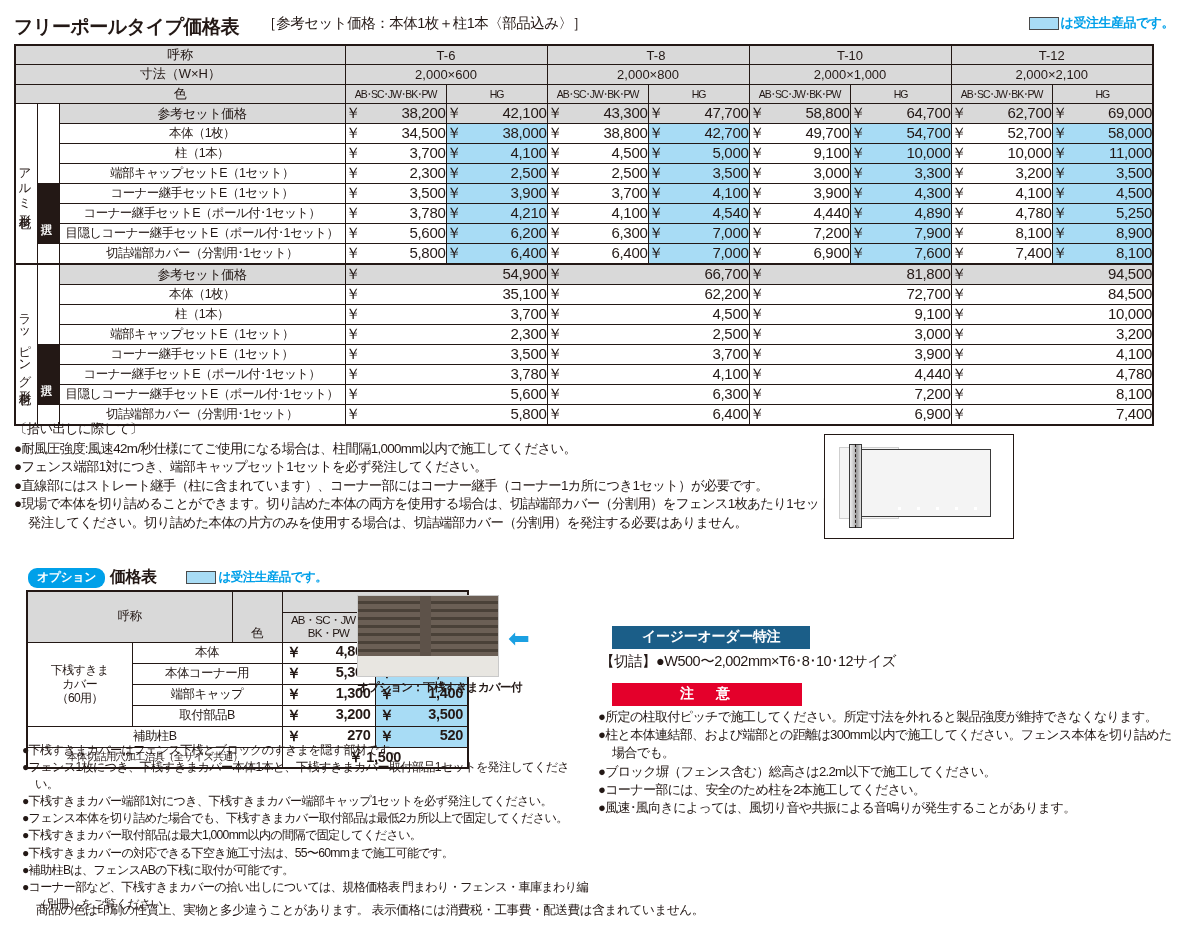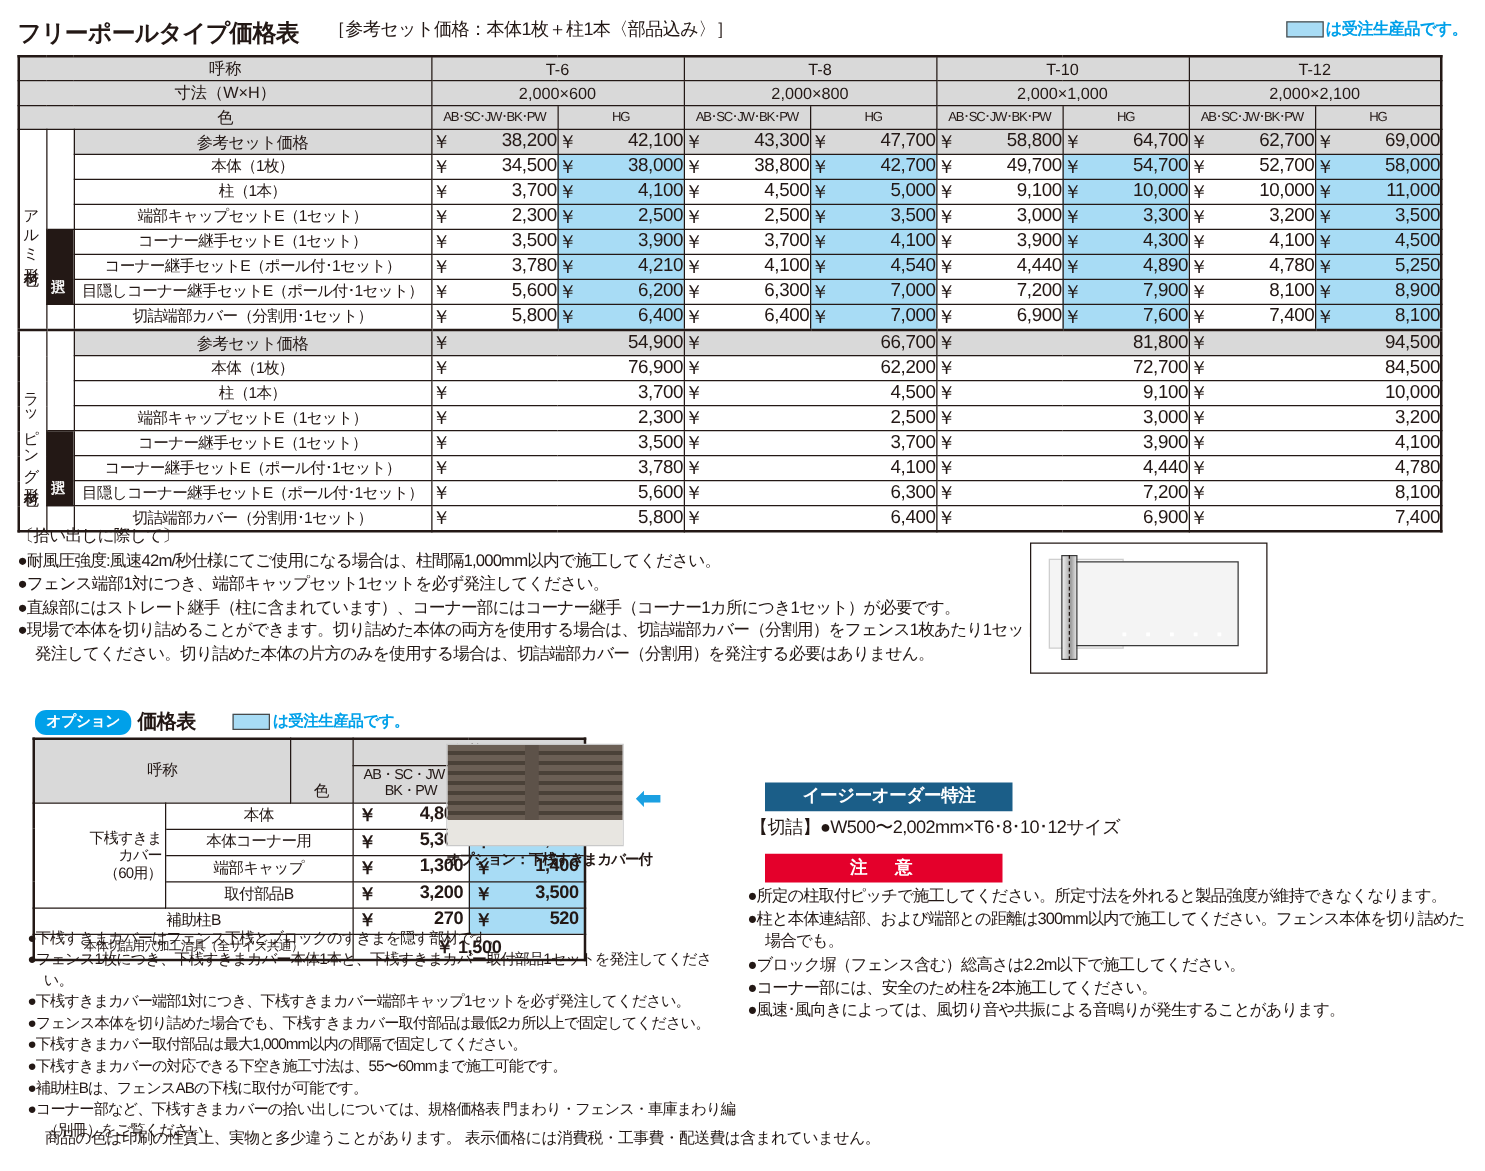--- a/index.html
+++ b/index.html
@@ -469,21 +469,21 @@
         </td>
         <td class="price bg-grey" colspan="2" style="width: 202px;">
           <span class="y">￥</span>
           <span class="n">94,500</span>
         </td>
       </tr>
       <tr>
         <td class="lbl" style="width: 286px;">本体（1枚）</td>
         <td class="price " colspan="2" style="width: 202px;">
           <span class="y">￥</span>
-          <span class="n">76,900</span>
+          <span class="n">35,100</span>
         </td>
         <td class="price " colspan="2" style="width: 202px;">
           <span class="y">￥</span>
           <span class="n">62,200</span>
         </td>
         <td class="price " colspan="2" style="width: 202px;">
           <span class="y">￥</span>
           <span class="n">72,700</span>
         </td>
         <td class="price " colspan="2" style="width: 202px;">
@@ -655,21 +655,21 @@
       <tr>
         <td rowspan="2" colspan="2" class="hdr op-lbl" style="width: 205px;">呼称</td>
         <td rowspan="2" class="hdr op-lbl" style="width: 50px; vertical-align: bottom;">色</td>
         <td colspan="2" class="hdr op-lbl" style="width: 186px;">価格</td>
       </tr>
       <tr>
         <td class="hdr" style="width: 93px; font-size: 11.5px; letter-spacing: -0.8px; line-height: 13px; height: 30px;">AB・SC・JW・BK・PW</td>
         <td class="hdr" style="width: 93px; font-size: 11.5px; letter-spacing: -0.8px; line-height: 13px; height: 30px;">HG</td>
       </tr>
       <tr>
-        <td rowspan="4" class="op-lbl" style="width: 105px; line-height: 14px; font-size: 12px; text-align: right;">
+        <td rowspan="4" class="op-lbl" style="width: 105px; line-height: 14px; font-size: 12px;">
           <div style="white-space: nowrap;">下桟すきま</div>
           <div>カバー</div>
           <div>（60用）</div>
         </td>
         <td colspan="2" class="op-lbl" style="width: 150px;">本体</td>
         <td class="price op-price" style="width: 93px;">
           <span class="y">￥</span>
           <span class="n">4,800</span>
         </td>
         <td class="price op-price bg-blue" style="width: 93px;">

